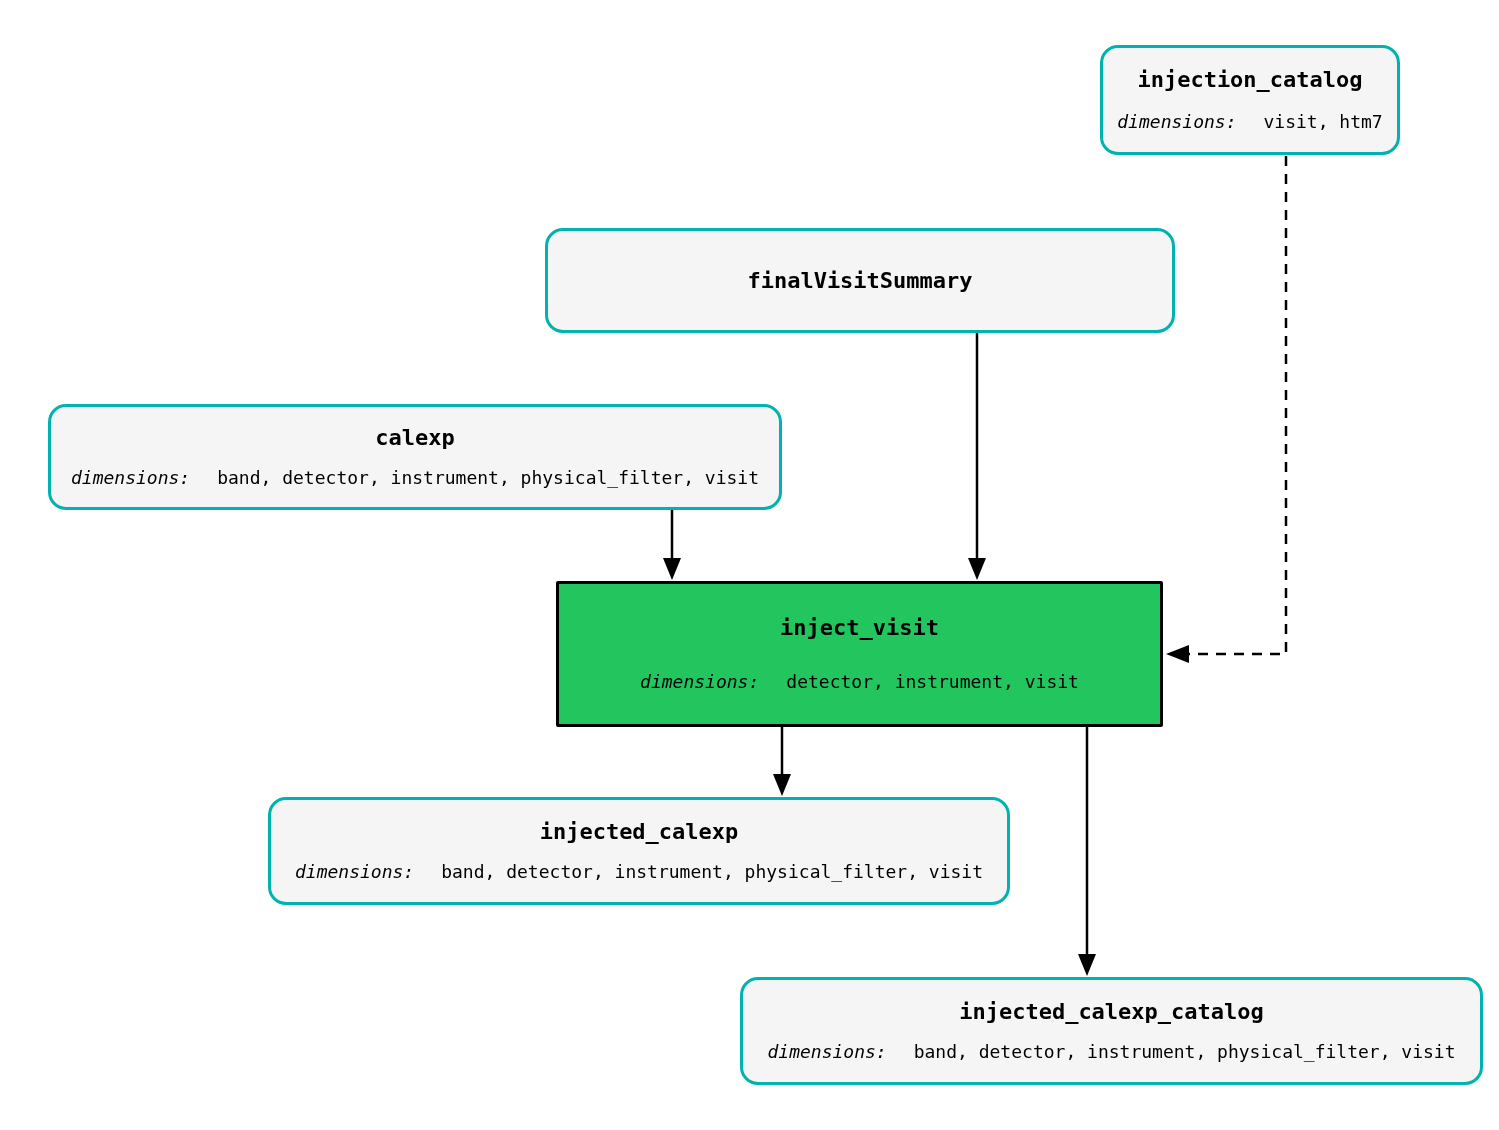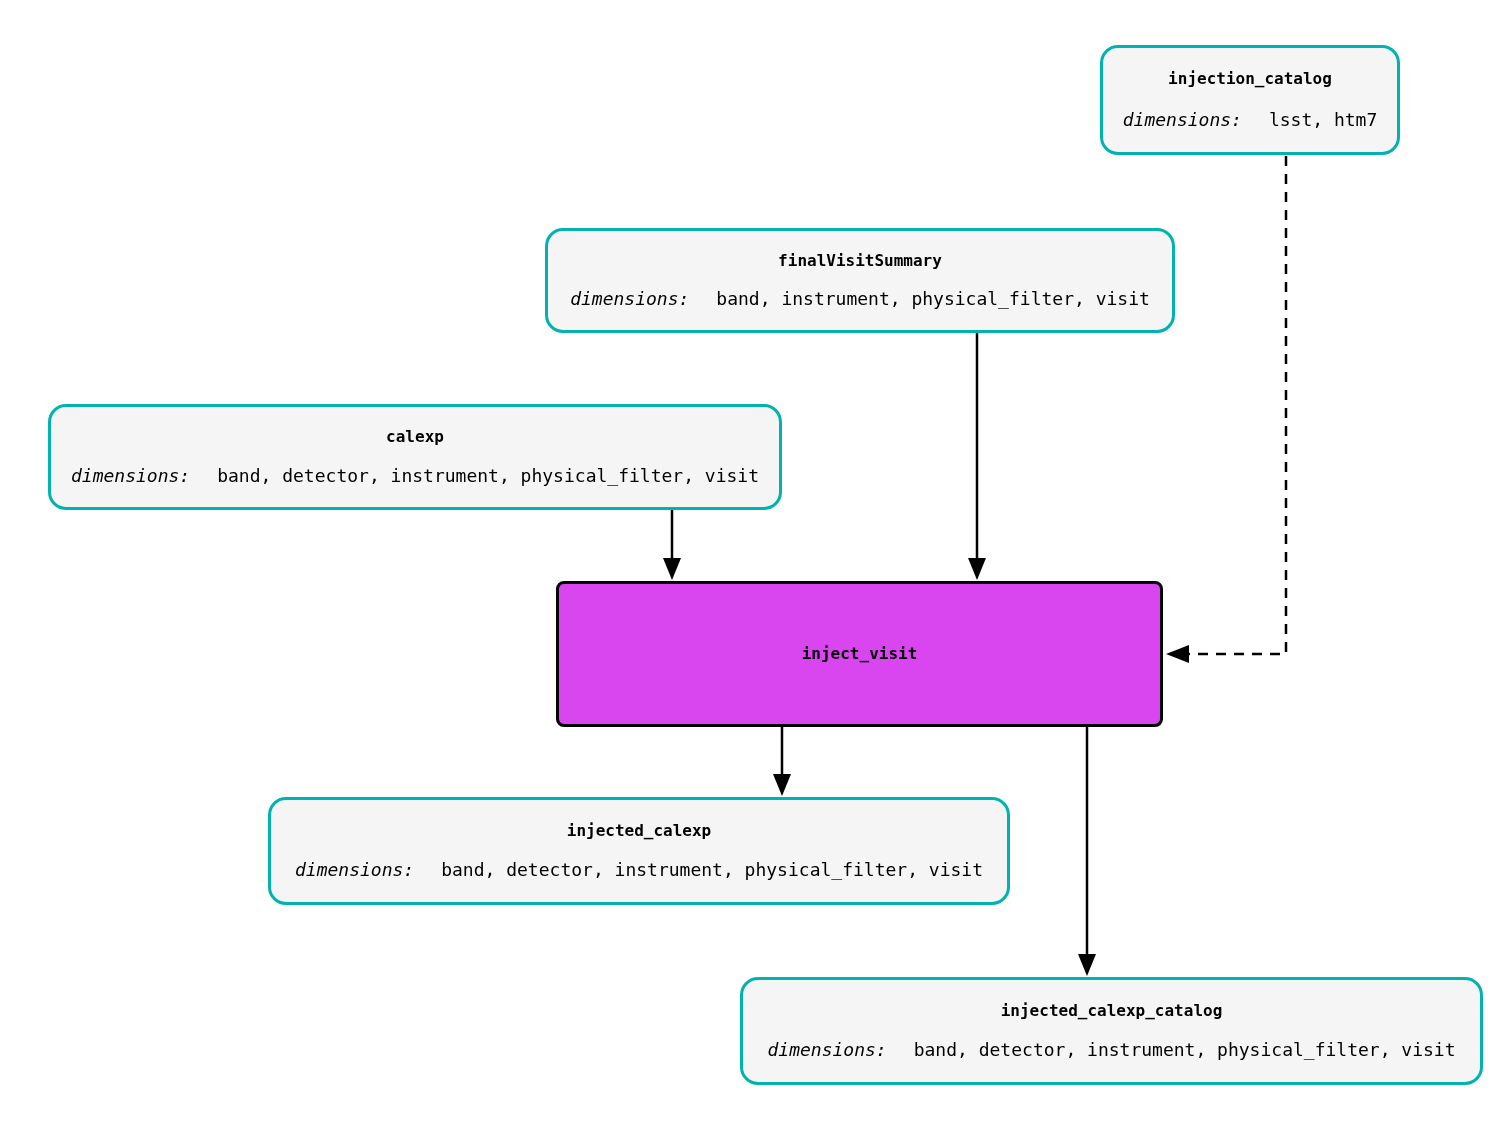--- a/index.html
+++ b/index.html
@@ -32,26 +32,26 @@
     align-items: center;
     text-align: center;
     background: #f5f5f5;
   }
   .node.dataset {
     border: 3.5px solid #00b3b0;
     border-radius: 18px;
   }
   .node.task {
     border: 3.5px solid #000000;
-    border-radius: 8px;
-    background: #d946ef;
+    border-radius: 2px;
+    background: #22c55e;
   }
   .node .title {
     font-weight: bold;
-    font-size: 16px;
+    font-size: 22px;
     line-height: 1;
     white-space: nowrap;
   }
   .node .line {
     font-size: 18px;
     line-height: 1;
     white-space: nowrap;
   }
   .node .dims em {
     font-style: italic;
@@ -77,40 +77,40 @@
     <line x1="782" y1="727" x2="782" y2="778" stroke-width="2.5" stroke="#000000"></line>
     <polygon points="782,796 773,774 791,774" fill="#000000"></polygon>
 
     <line x1="1087" y1="727" x2="1087" y2="958" stroke-width="2.5" stroke="#000000"></line>
     <polygon points="1087,976 1078,954 1096,954" fill="#000000"></polygon>
   </svg>
 
   <div class="node dataset" style="left:1100px; top:45px; width:300px; height:110px;">
     <div class="title">injection_catalog</div>
     <div class="line dims">
-      <em>dimensions:</em><span>lsst, htm7</span>
+      <em>dimensions:</em><span>visit, htm7</span>
     </div>
   </div>
 
   <div class="node dataset" style="left:545px; top:228px; width:630px; height:105px;">
     <div class="title">finalVisitSummary</div>
-    <div class="line dims">
-      <em>dimensions:</em><span>band, instrument, physical_filter, visit</span>
-    </div>
   </div>
 
   <div class="node dataset" style="left:48px; top:404px; width:734px; height:106px;">
     <div class="title">calexp</div>
     <div class="line dims">
       <em>dimensions:</em><span>band, detector, instrument, physical_filter, visit</span>
     </div>
   </div>
 
   <div class="node task" style="left:556px; top:581px; width:607px; height:146px;">
     <div class="title">inject_visit</div>
+    <div class="line dims">
+      <em>dimensions:</em><span>detector, instrument, visit</span>
+    </div>
   </div>
 
   <div class="node dataset" style="left:268px; top:797px; width:742px; height:108px;">
     <div class="title">injected_calexp</div>
     <div class="line dims">
       <em>dimensions:</em><span>band, detector, instrument, physical_filter, visit</span>
     </div>
   </div>
 
   <div class="node dataset" style="left:740px; top:977px; width:743px; height:108px;">

